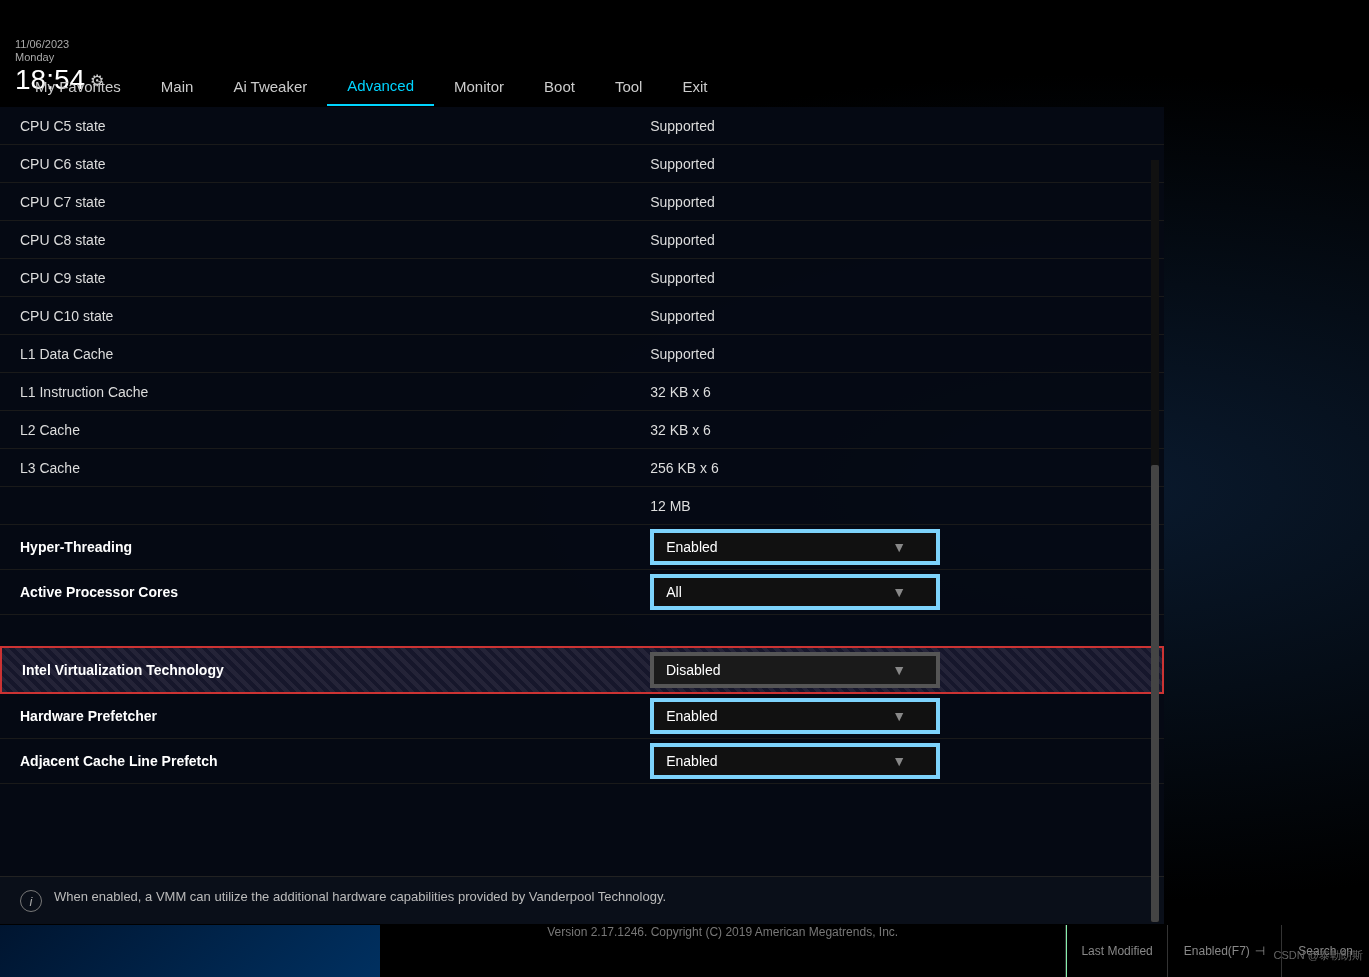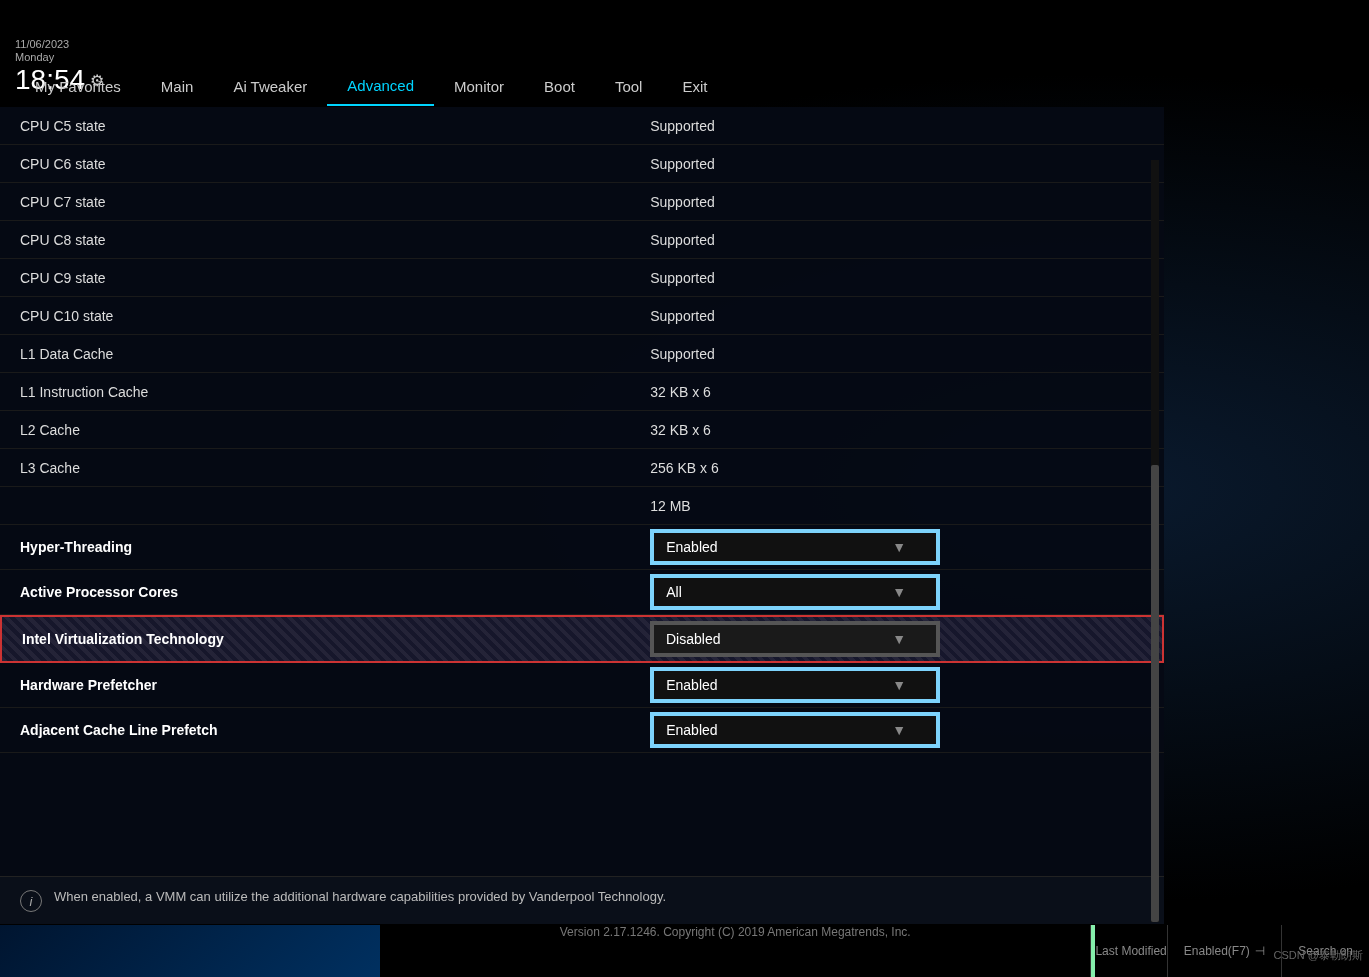--- a/index.html
+++ b/index.html
@@ -363,21 +363,21 @@
       <div class="settings-row">
         <div class="settings-label bold">Active Processor Cores</div>
         <div class="settings-value">
           <div class="dropdown-select">
             <span>All</span>
             <span class="dropdown-arrow">▼</span>
           </div>
         </div>
       </div>
 
-      <div class="settings-row highlighted" style="background: repeating-linear-gradient(45deg, rgba(160,140,200,0.2) 0px, rgba(160,140,200,0.2) 4px, rgba(120,100,180,0.15) 4px, rgba(120,100,180,0.15) 8px); border: 2px solid #cc3333;">
+      <div class="settings-row highlighted" style="background: repeating-linear-gradient(45deg, rgba(160,140,200,0.2) 0px, rgba(160,140,200,0.2) 4px, rgba(120,100,180,0.15) 4px, rgba(120,100,180,0.15) 8px); border: 2px solid #cc3333; margin-top: 31px;">
         <div class="settings-label bold">Intel Virtualization Technology</div>
         <div class="settings-value">
           <div class="dropdown-select" style="background: #1a1a1a; border-color: #555;">
             <span>Disabled</span>
             <span class="dropdown-arrow">▼</span>
           </div>
         </div>
       </div>
 
       <div class="settings-row">
@@ -470,21 +470,21 @@
       </div>
     </div>
   </div>
 
   <div style="position: absolute; bottom: 0; left: 0; right: 0; height: 52px; background: #000; display: flex; align-items: flex-start;">
     <div style="width: 380px; height: 52px; background: linear-gradient(135deg, #001530, #003060); display:flex; align-items:center; justify-content:center;">
       
     </div>
     <div style="flex:1; text-align:center; color:#777; font-size: 12px;">Version 2.17.1246. Copyright (C) 2019 American Megatrends, Inc.</div>
     <div style="display:flex; align-items:stretch; height:52px; border-left: 1px solid #333;">
-      <div style="padding: 0 0; border-left: 4px solid #86efac; display:flex; align-items:center; color:#888; font-size:12px;">
+      <div style="padding: 0 14px; border-left: 1px solid #86efac; display:flex; align-items:center; color:#888; font-size:12px;">
         <span>Last Modified</span>
       </div>
       <div style="padding: 0 16px; border-left: 1px solid #333; display:flex; align-items:center; color:#888; font-size:12px; gap:5px;">
         <span>Enabled(F7)</span>
         <span>⊣</span>
       </div>
       <div style="padding: 0 16px; border-left: 1px solid #333; display:flex; align-items:center; color:#888; font-size:12px;">
         <span>Search on</span>
       </div>
     </div>

